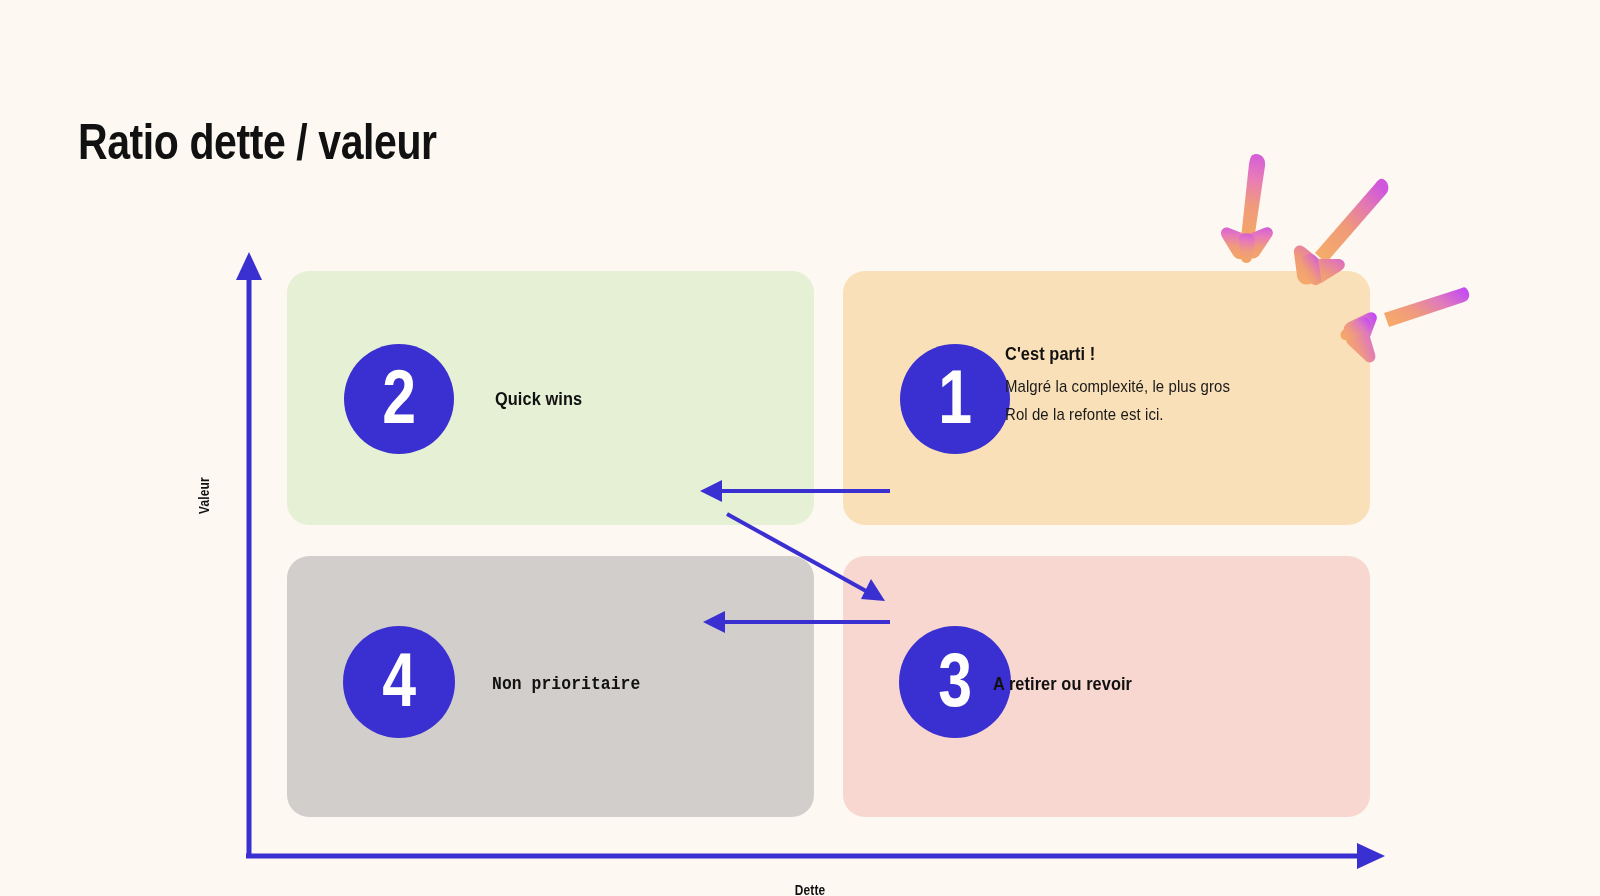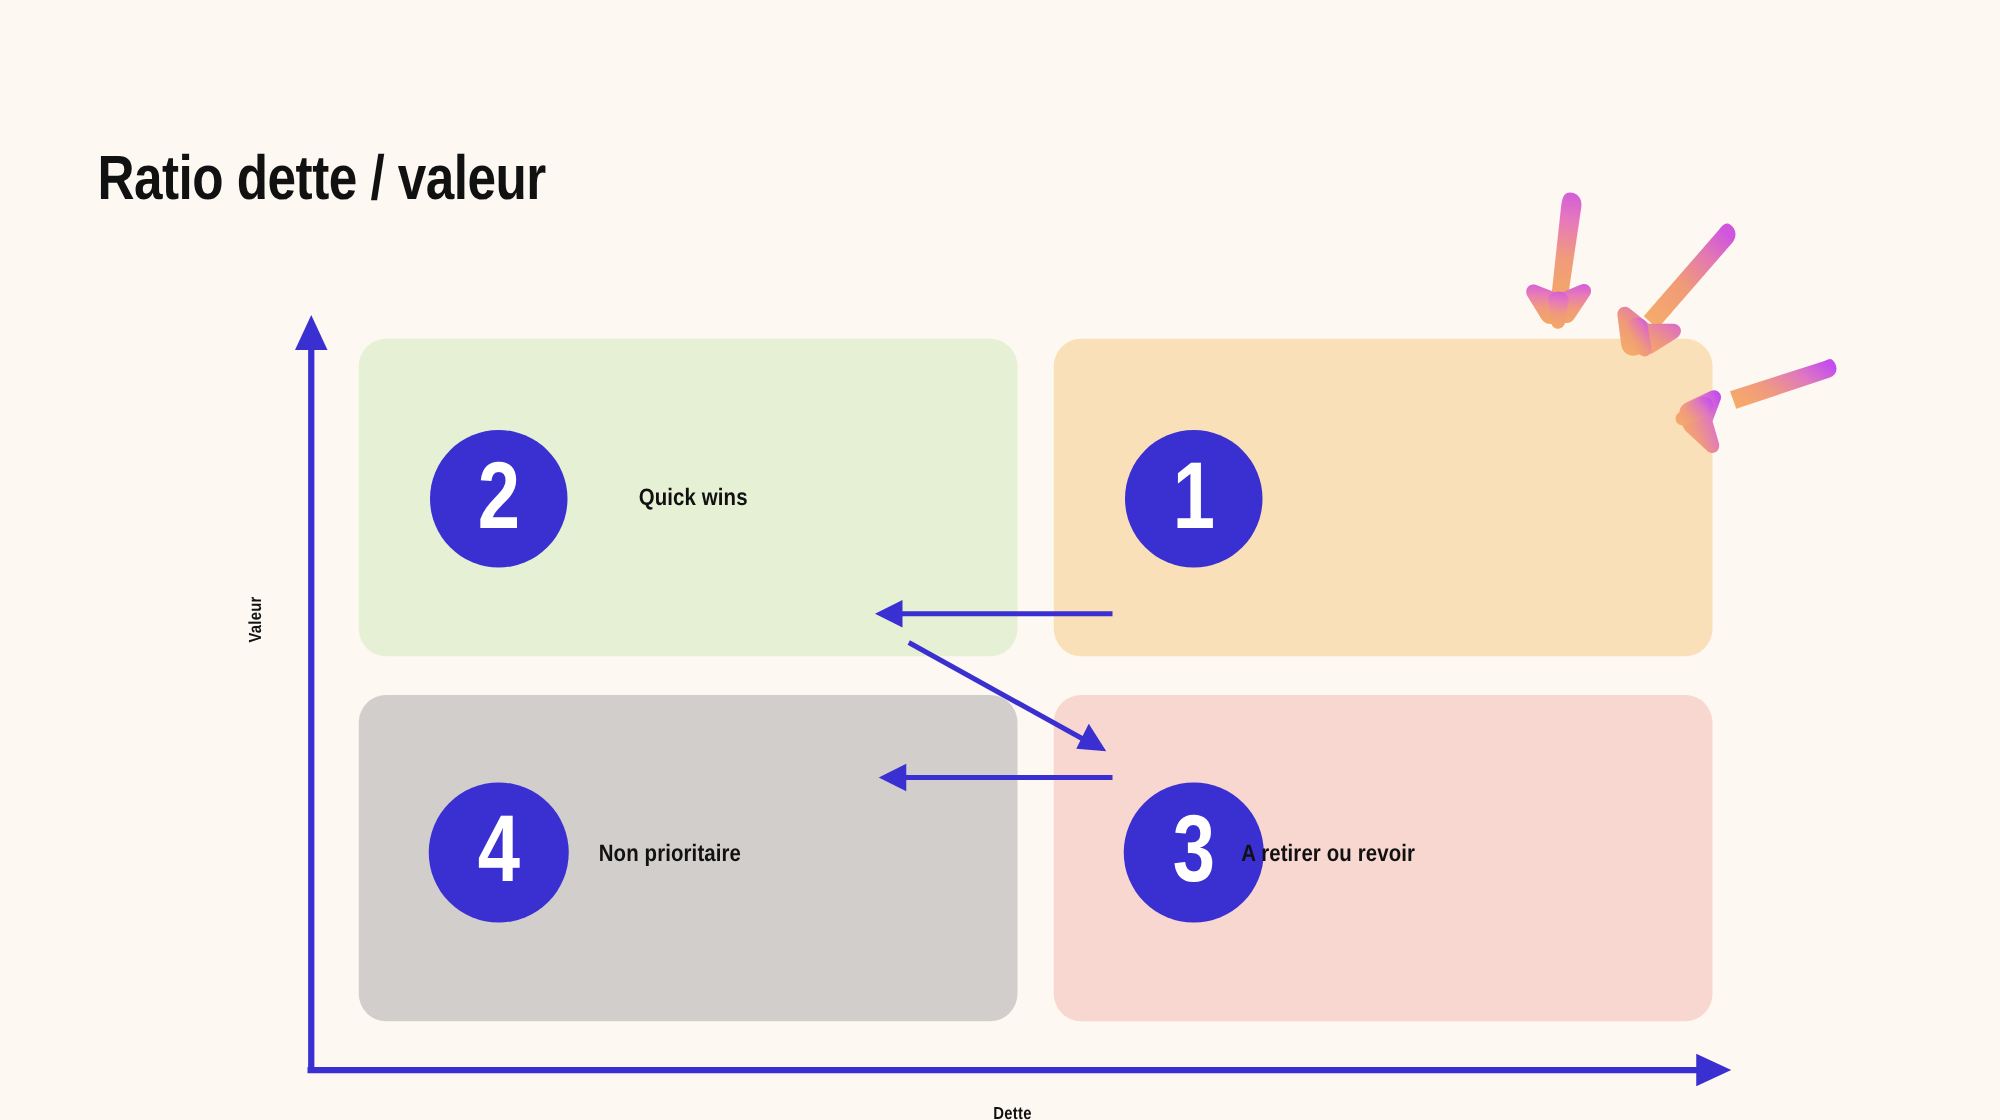--- a/index.html
+++ b/index.html
@@ -125,22 +125,22 @@
     font-size: 17px;
     color: #1a1a1a;
     transform: scaleX(0.88);
     transform-origin: left center;
     white-space: nowrap;
     line-height: 1.65;
     letter-spacing: 0.1px;
   }
 
   
-  #quadrant-2 .q-text { top: 117px; left: 224px; }
-  #quadrant-4 .q-text { top: 117px; left: 192px; }
+  #quadrant-2 .q-text { top: 117px; left: 208px; }
+  #quadrant-4 .q-text { top: 117px; left: 205px; font-family: Liberation Mono, monospace; }
   #quadrant-3 .q-text { top: 117px; left: 150px; }
   #quadrant-1 .q-text { top: 72px;  left: 162px; }
   #quadrant-1 .q-heading { margin-bottom: 8px; }
 
   
   #connector-layer {
     position: absolute;
     left: 0; top: 0;
     width: 1600px; height: 896px;
     pointer-events: none;
@@ -178,20 +178,25 @@
       <span>2</span>
     </div>
     <div class="q-text">
       <div class="q-heading">Quick wins</div>
     </div>
   </div>
 
   <div class="quadrant" id="quadrant-1" style="background:#fae0b8">
     <div class="badge">
       <span>1</span>
+    </div>
+    <div class="q-text">
+      <div class="q-heading">C'est parti !</div>
+      <div class="q-body-line">Malgré la complexité, le plus gros</div>
+      <div class="q-body-line">Rol de la refonte est ici.</div>
     </div>
   </div>
 
   <div class="quadrant" id="quadrant-4" style="background:#d2cecb">
     <div class="badge">
       <span>4</span>
     </div>
     <div class="q-text">
       <div class="q-heading">Non prioritaire</div>
     </div>

